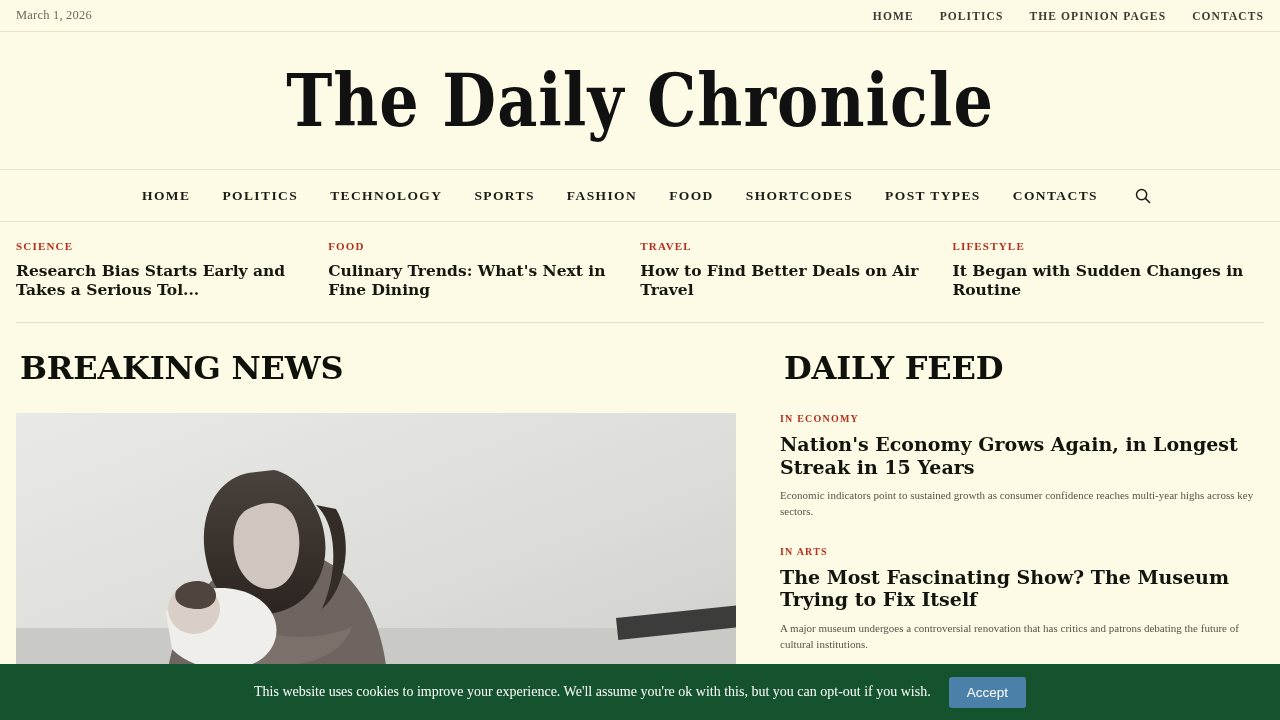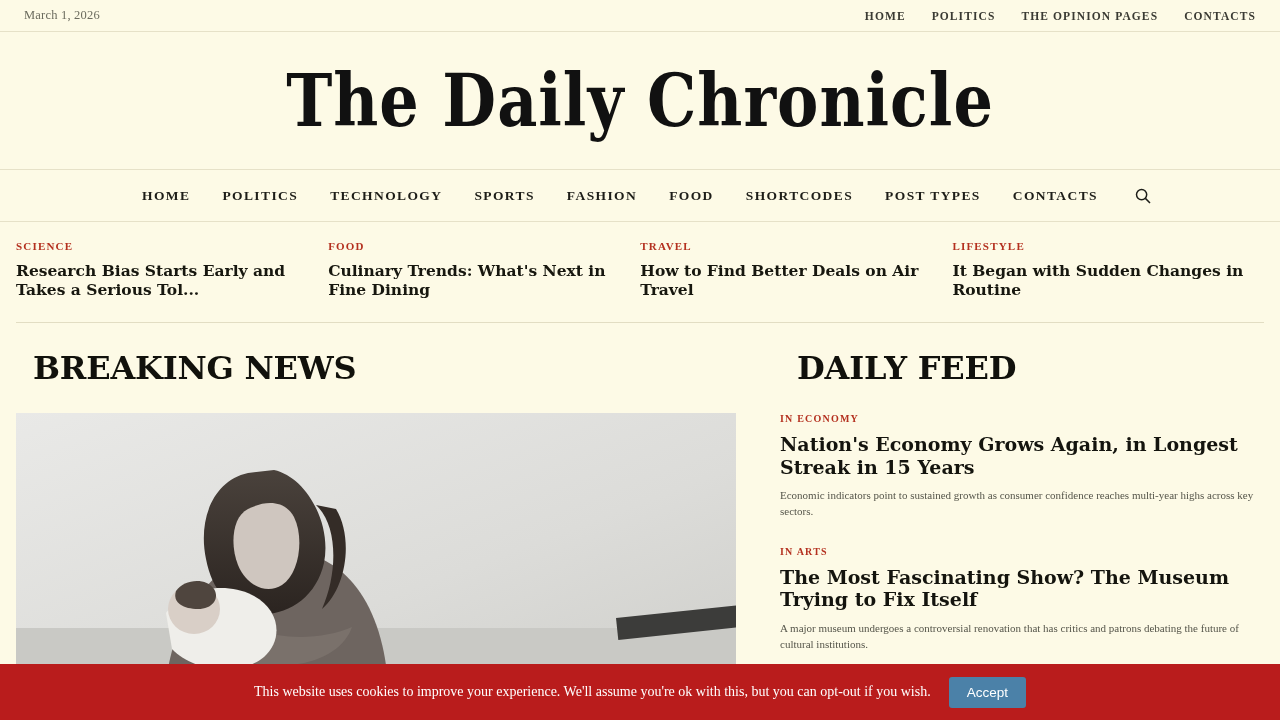--- a/index.html
+++ b/index.html
@@ -15,21 +15,21 @@
     width: 1280px; height: 720px;
     background: #fdfae6;
   }
 
   
   .topbar {
     height: 32px;
     display: flex;
     align-items: center;
     justify-content: space-between;
-    padding: 0 24px;
+    padding: 0 16px;
     border-bottom: 1px solid #e6e1c8;
     background: #fdfae6;
   }
   .topbar-date {
     font-family: "Liberation Serif", serif;
     font-size: 12.5px;
     color: #6b6b5e;
     letter-spacing: 0.2px;
   }
   .topbar-nav {
@@ -131,21 +131,21 @@
   }
   .col-left { width: 720px; }
   .col-right { width: 484px; }
 
   .section-head {
     font-family: "DejaVu Serif", serif;
     font-weight: bold;
     font-size: 32px;
     letter-spacing: -0.2px;
     color: #11110c;
-    margin: 0 0 26px 17px;
+    margin: 0 0 26px 4px;
   }
 
   .hero-img {
     width: 720px;
     height: 270px;
     overflow: hidden;
     position: relative;
     background: #d8d8d4;
   }
   .hero-img svg { display:block; width: 100%; height: 100%; }
@@ -174,21 +174,21 @@
     line-height: 1.42;
     color: #55554a;
   }
 
   
   .cookiebar {
     position: absolute;
     left: 0; bottom: 0;
     width: 1280px;
     height: 56px;
-    background: #b91c1c;
+    background: #14532d;
     display: flex;
     align-items: center;
     justify-content: center;
     gap: 18px;
   }
   .cookie-text {
     font-family: "Liberation Serif", serif;
     font-size: 14px;
     color: #ffffff;
   }

